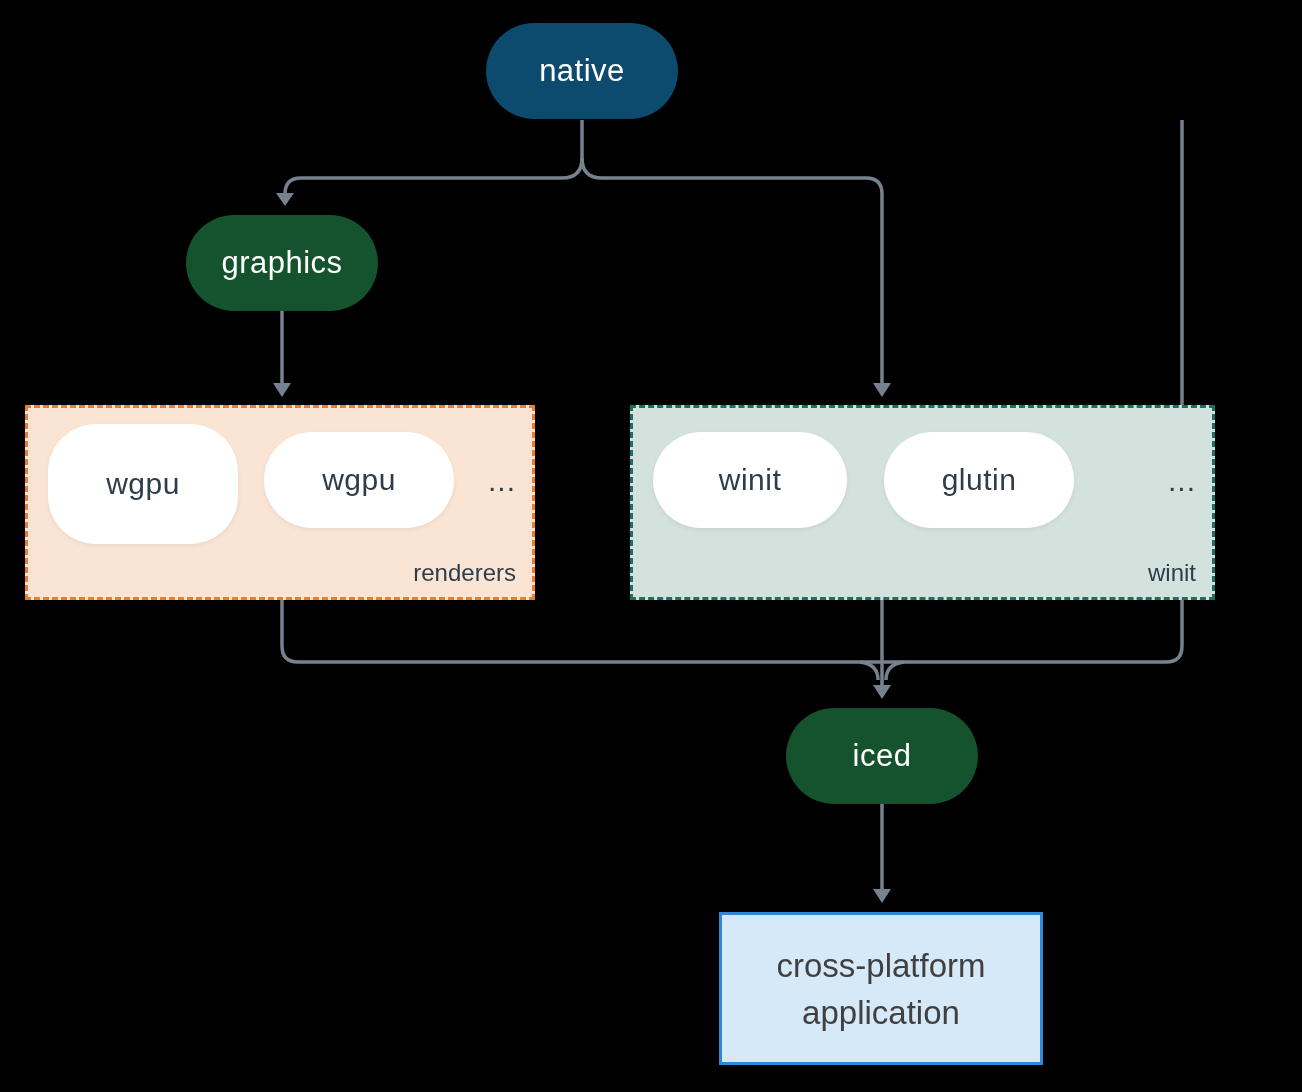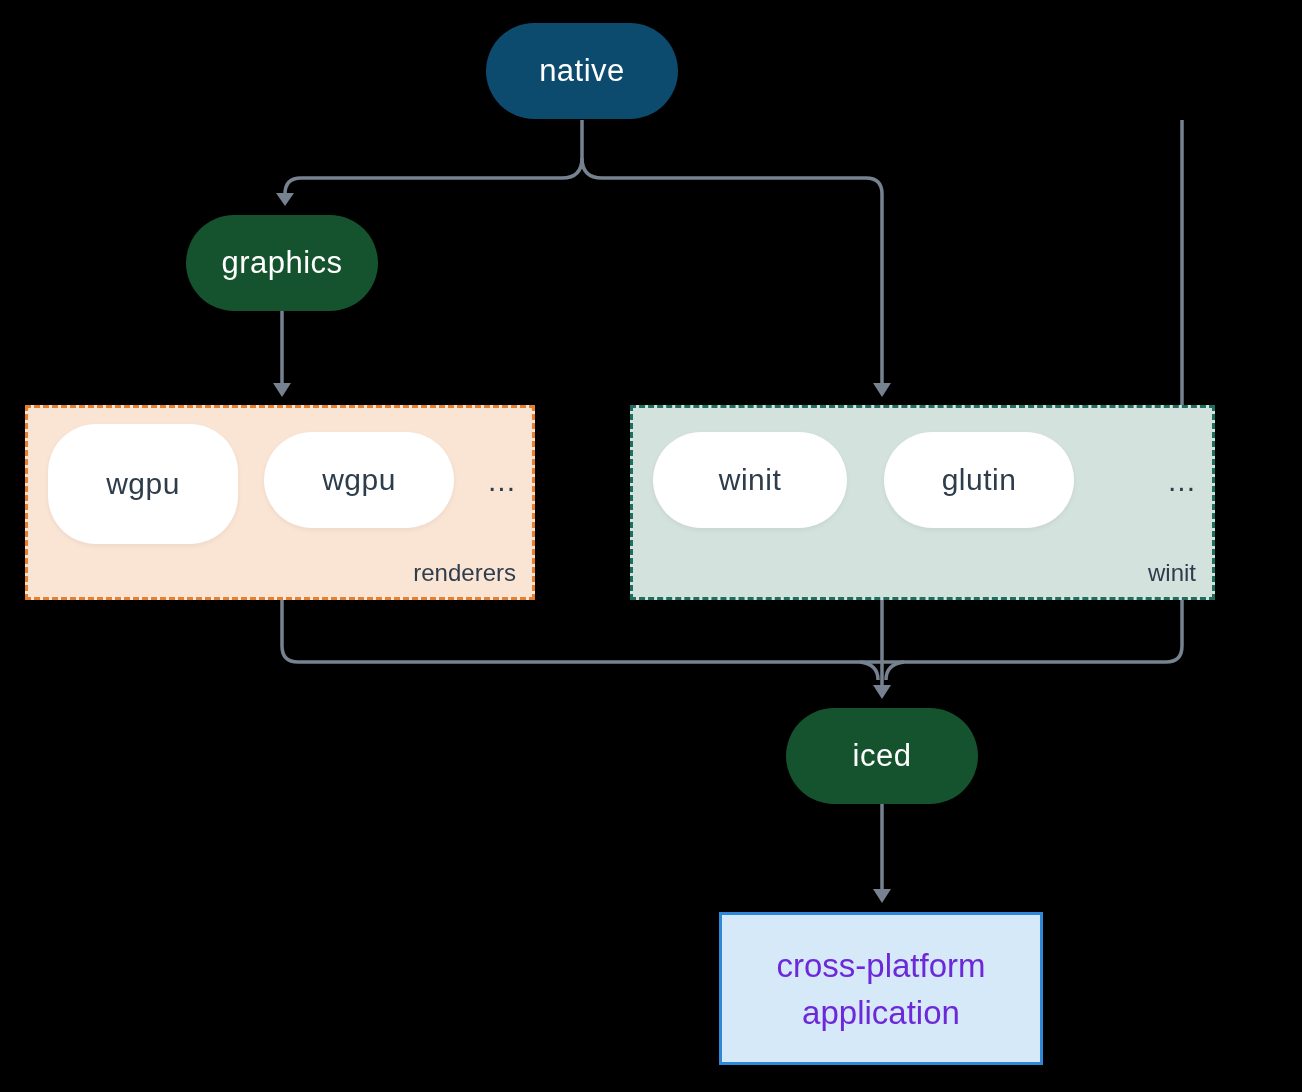--- a/index.html
+++ b/index.html
@@ -81,21 +81,21 @@
   .appbox {
     position: absolute;
     left: 719px; top: 912px; width: 324px; height: 153px;
     box-sizing: border-box;
     background: #D6E9F8;
     border: 3px solid #2F87D7;
     display: flex;
     flex-direction: column;
     align-items: center;
     justify-content: center;
-    color: #6d28d9;
+    color: #404040;
     font-size: 33px;
     line-height: 47px;
     text-align: center;
   }
 </style>
 </head>
 <body>
 
 <div class="canvas">
 

